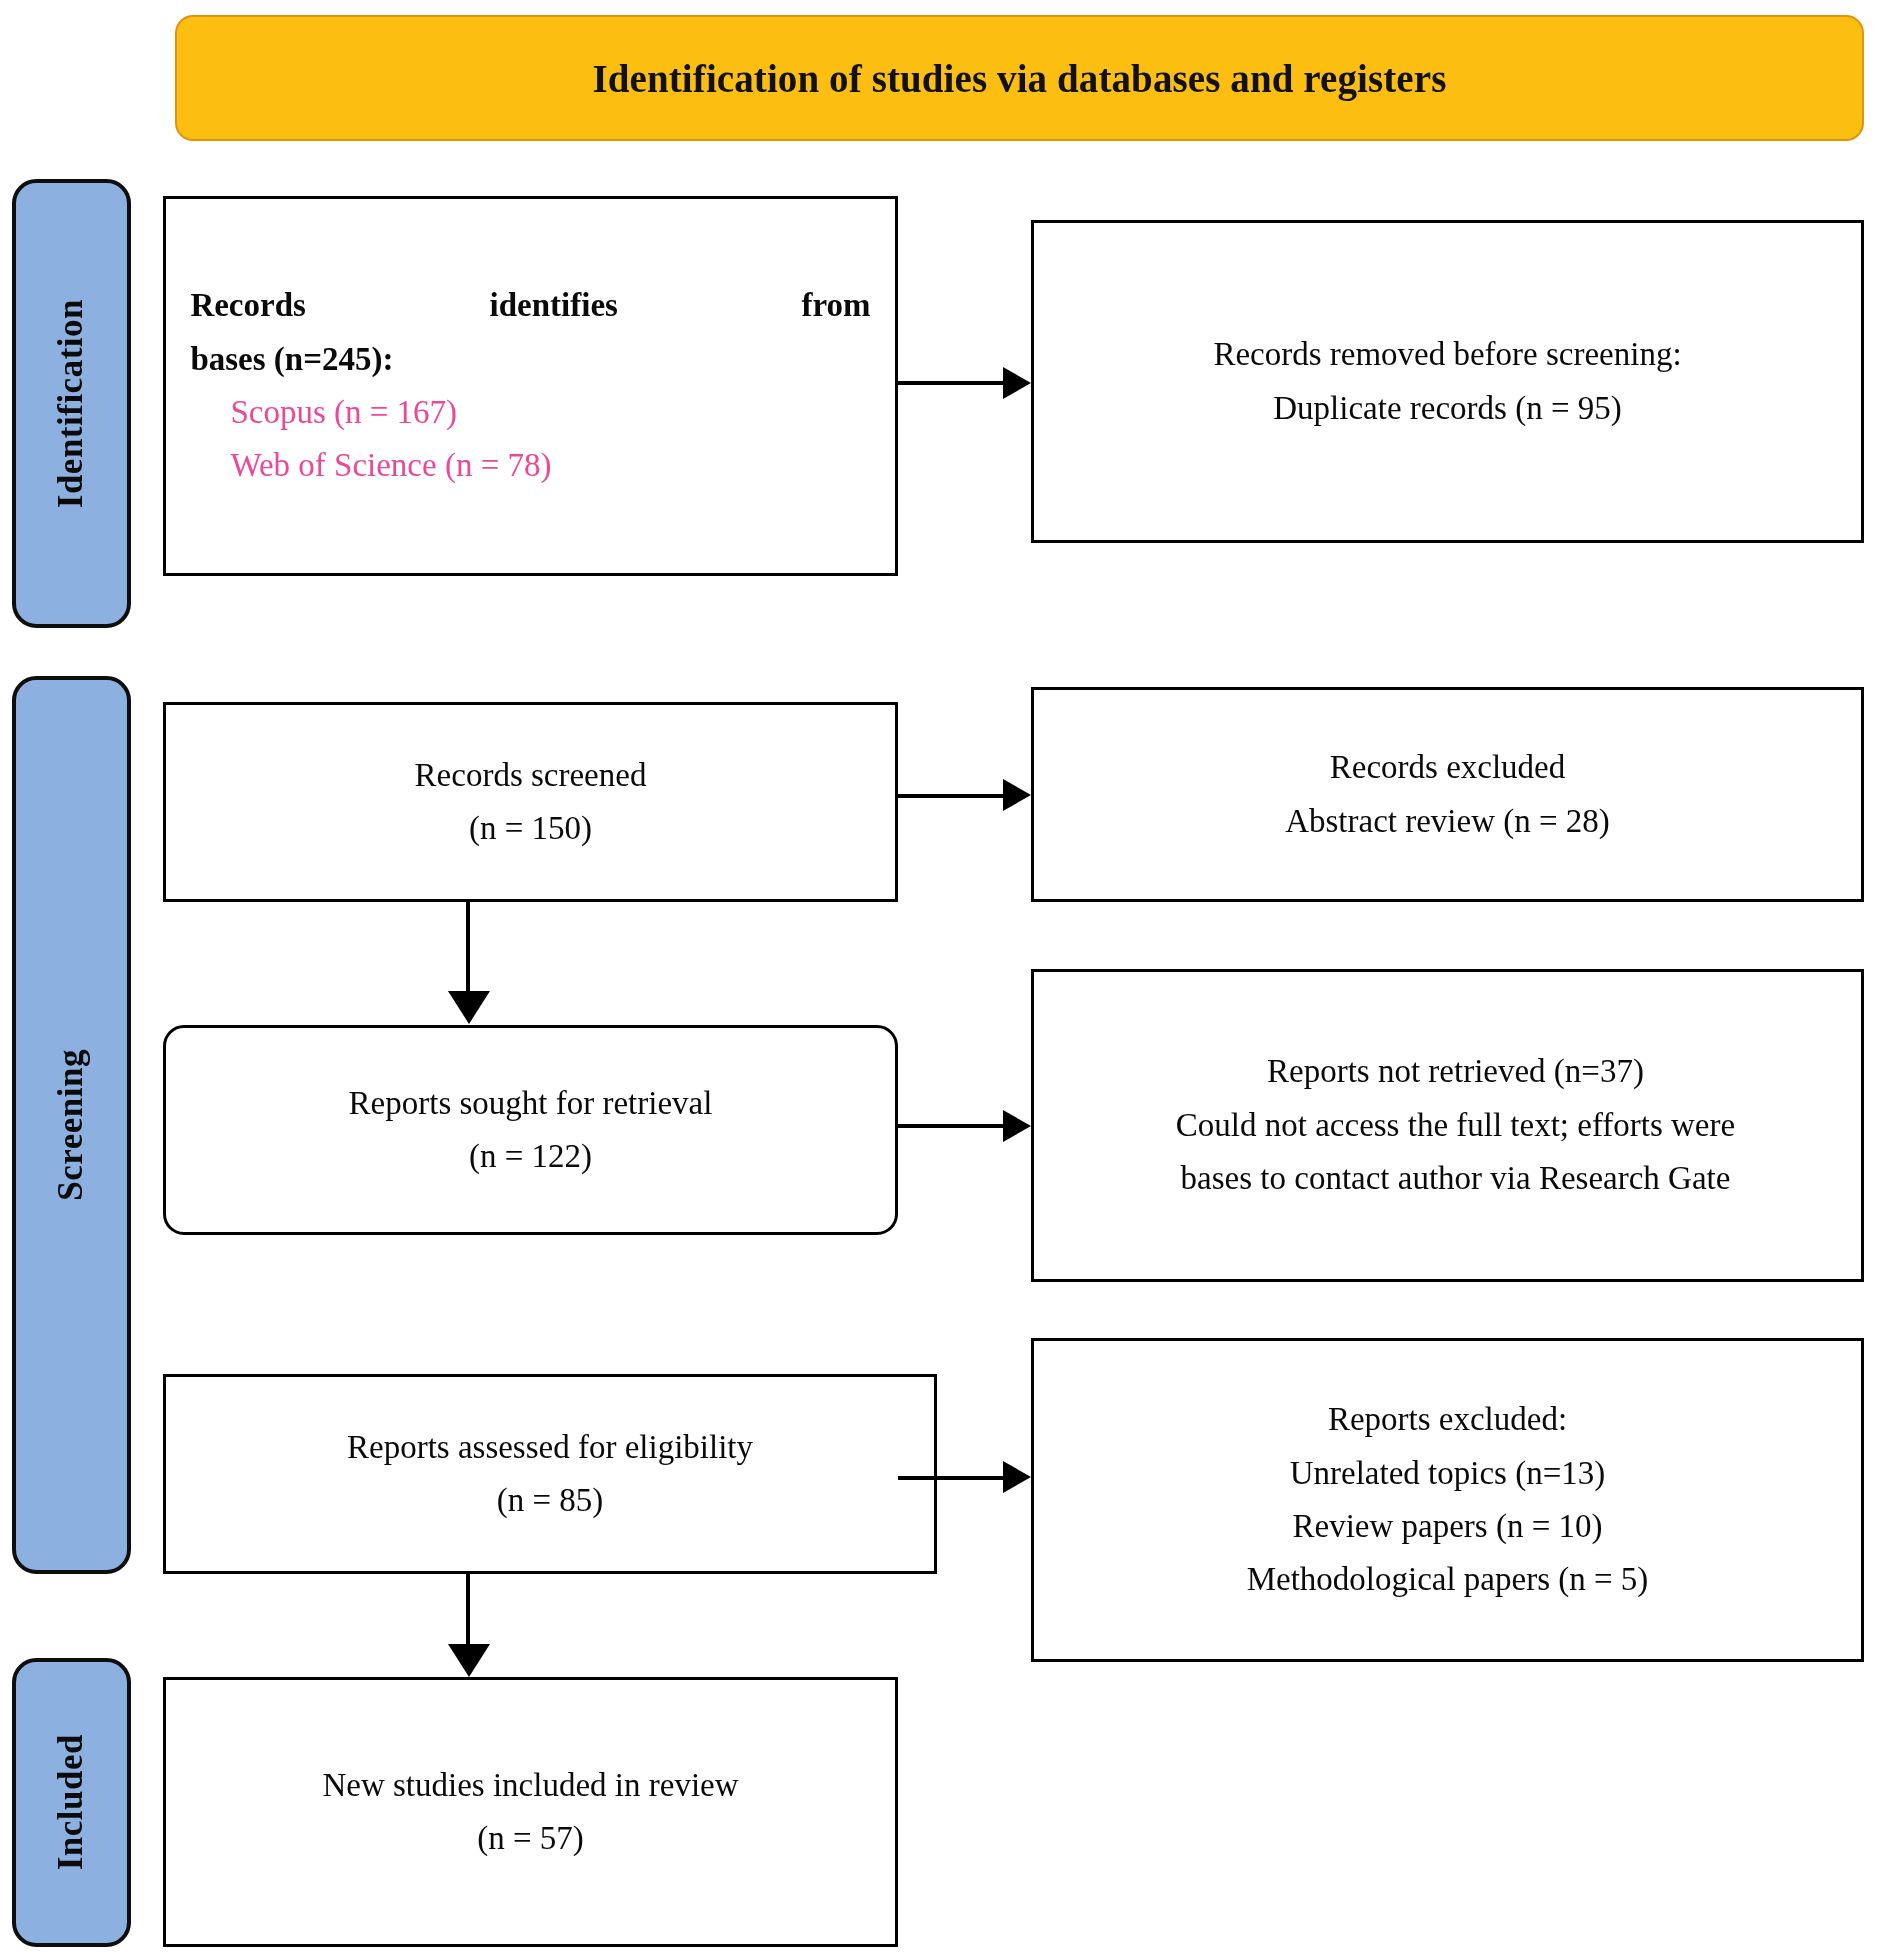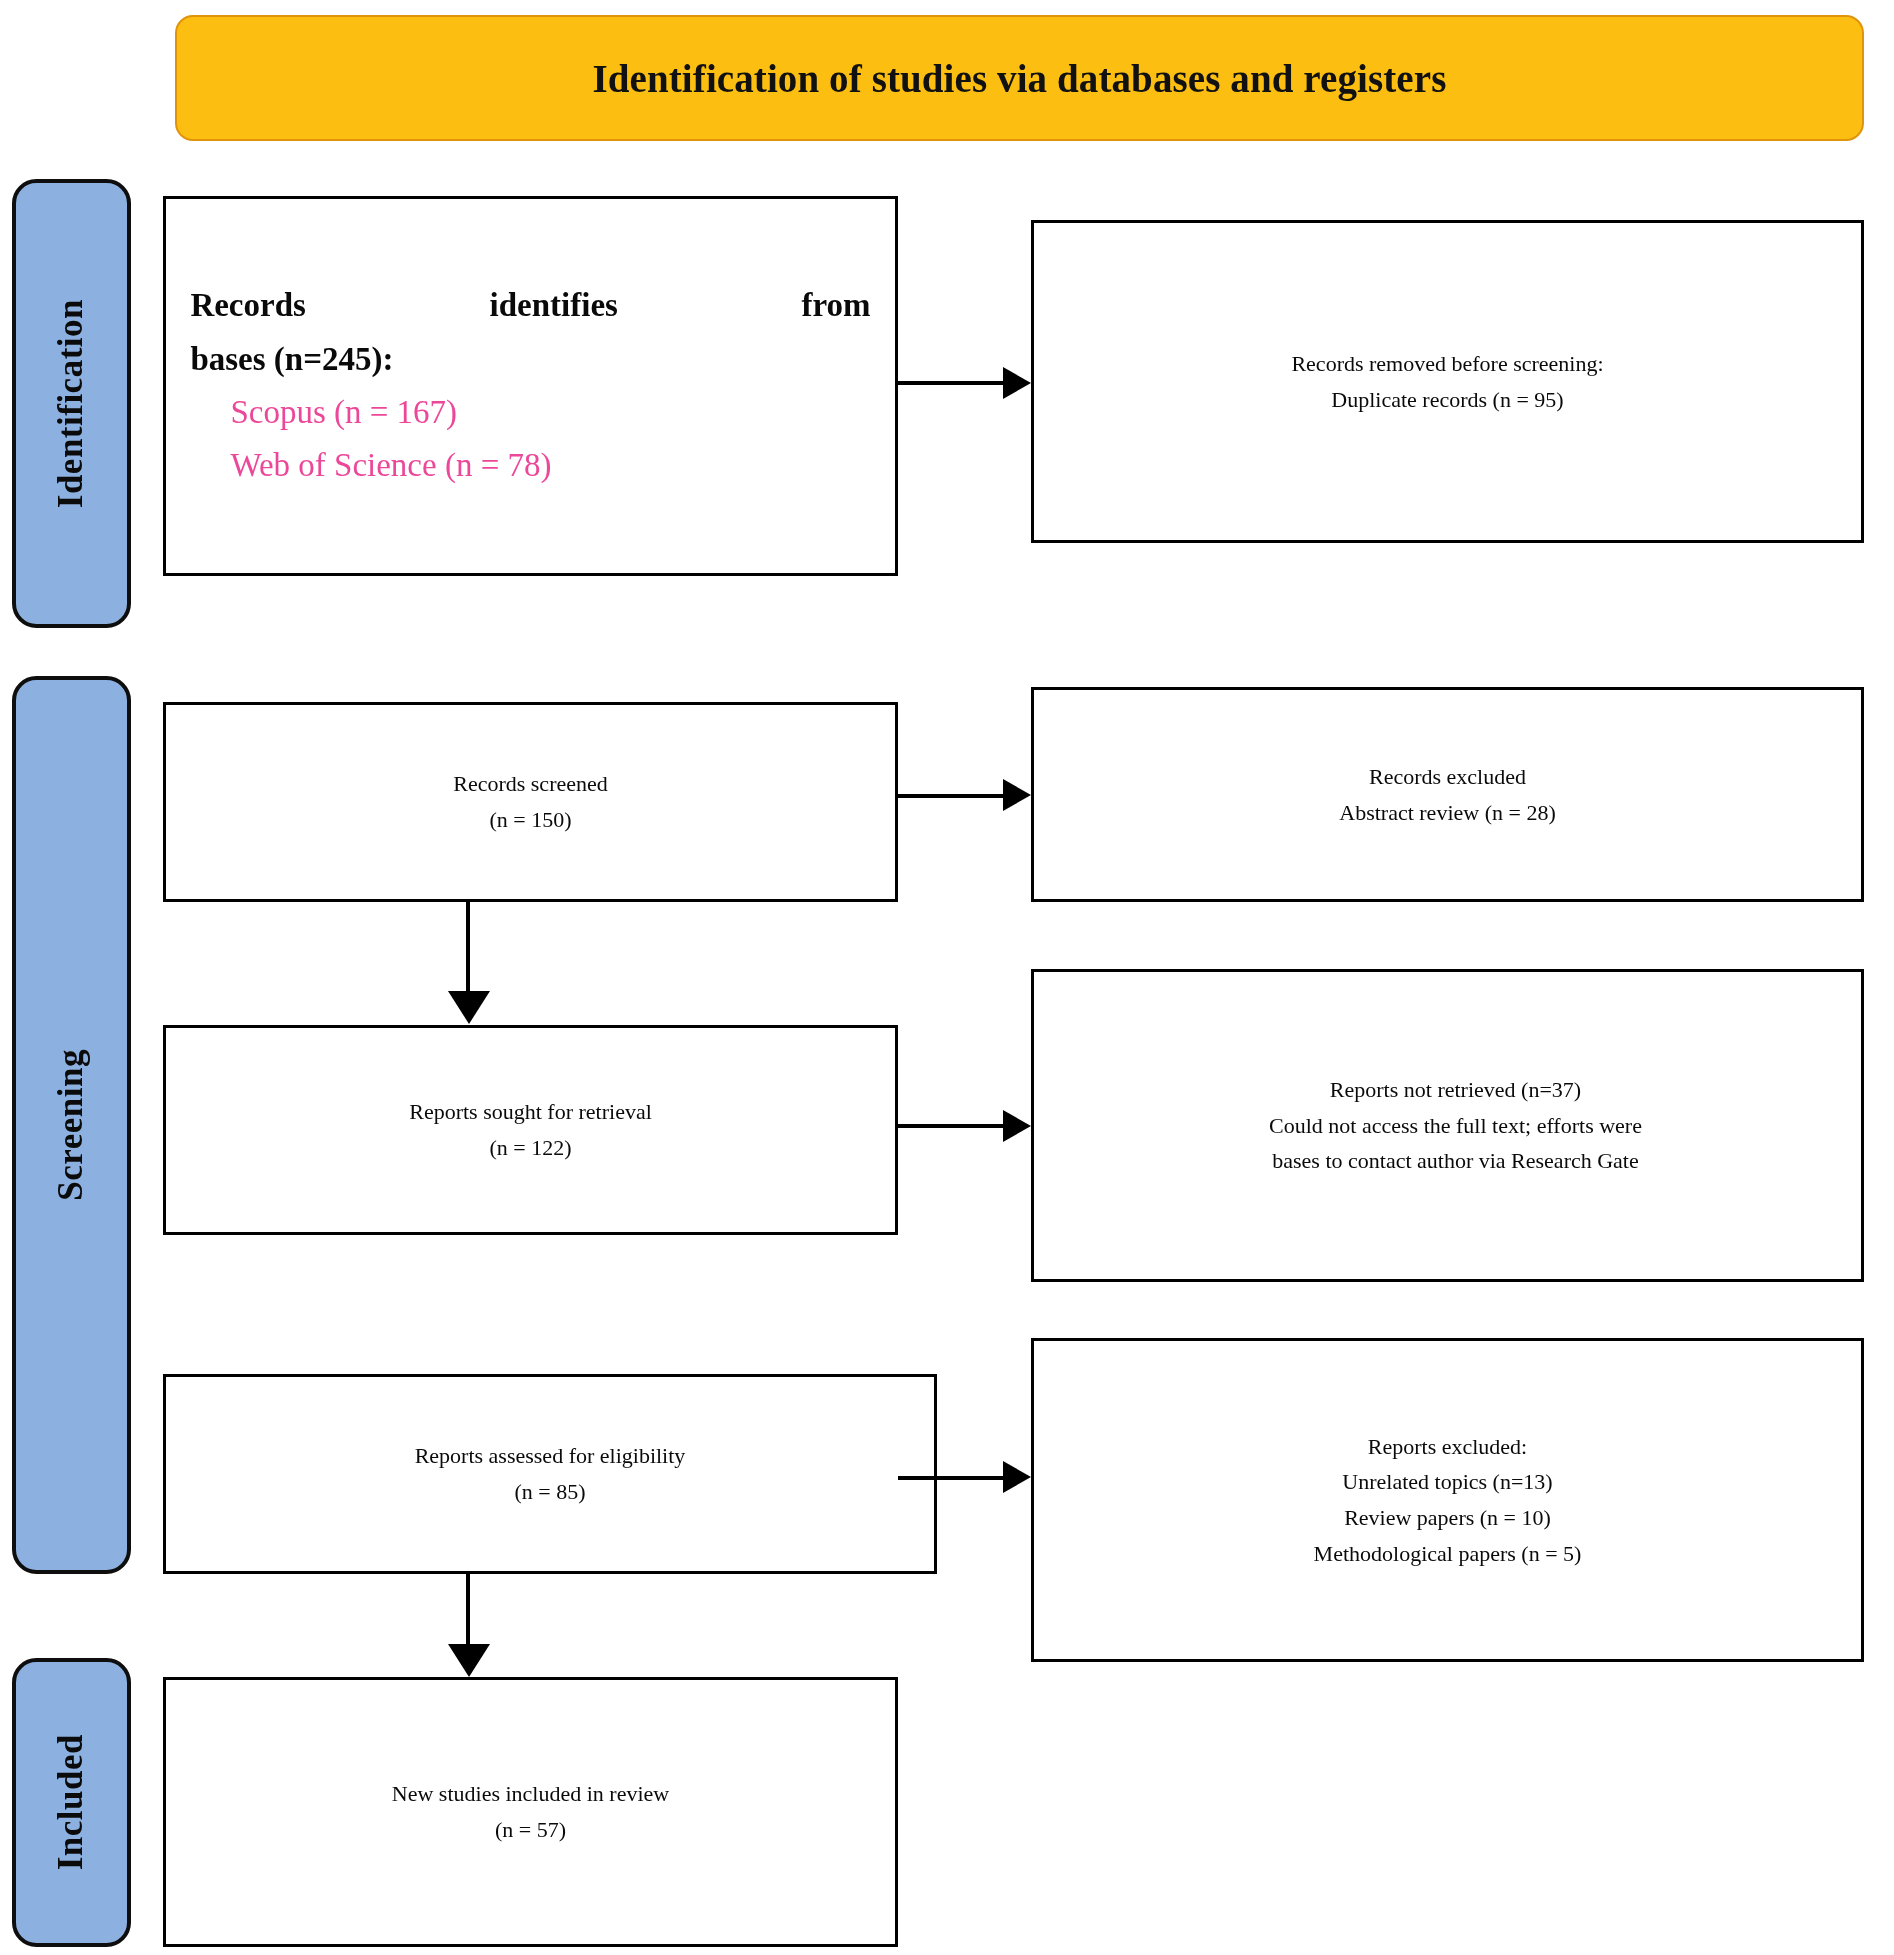--- a/index.html
+++ b/index.html
@@ -70,21 +70,21 @@
     position: absolute;
     background: #ffffff;
     border: 3.7px solid #000000;
     box-sizing: border-box;
     display: flex;
     flex-direction: column;
     align-items: center;
     justify-content: center;
   }
   .fbox .line {
-    font-size: 22px;
+    font-size: 33px;
     color: #0A0A0A;
     line-height: 1.62;
     text-align: center;
     white-space: nowrap;
   }
   .fbox.left-align {
     align-items: stretch;
     justify-content: center;
     padding: 0 24.4px;
   }
@@ -109,21 +109,21 @@
     padding-left: 40px;
   }
 
   
   #box-records-identified { left: 163px;  top: 196px;  width: 735px; height: 380px; }
   #box-records-removed    { left: 1031px; top: 220px;  width: 833px; height: 323px; }
 
   #box-records-screened   { left: 163px;  top: 702px; width: 735px; height: 200px; }
   #box-records-excluded   { left: 1031px; top: 687px; width: 833px; height: 215px; }
 
-  #box-reports-sought     { left: 163px;  top: 1025px; width: 735px; height: 210px; }
+  #box-reports-sought     { left: 163px;  top: 1025px; width: 735px; height: 210px; border-radius: 21px; }
   #box-reports-not-retrieved { left: 1031px; top: 969px; width: 833px; height: 313px; padding-left: 16px; }
 
   #box-reports-assessed   { left: 163px;  top: 1374px; width: 774px; height: 200px; }
   #box-reports-excluded   { left: 1031px; top: 1338px; width: 833px; height: 324px; }
 
   #box-new-studies        { left: 163px;  top: 1677px; width: 735px; height: 270px; }
 
   
   .hline {
     position: absolute;

